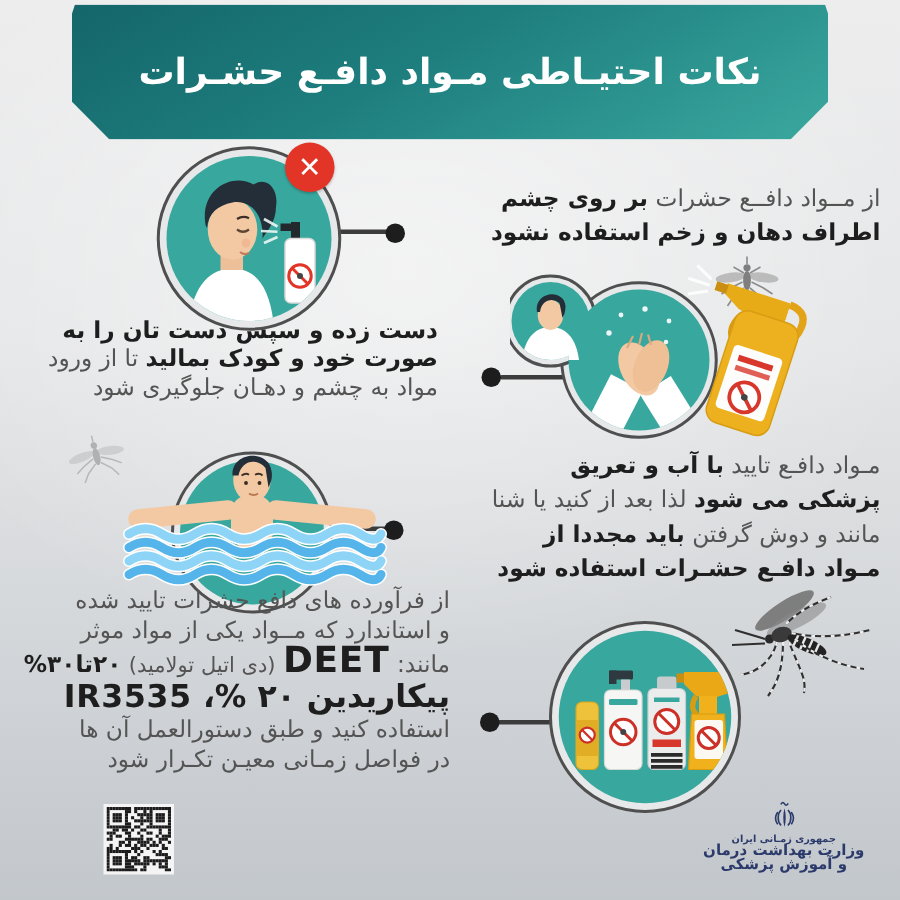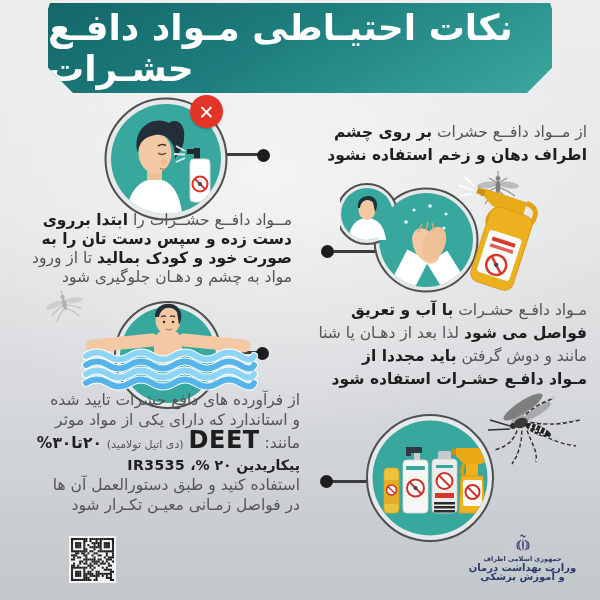--- a/index.html
+++ b/index.html
@@ -5,30 +5,30 @@
   html,body{margin:0;padding:0;background:#dcdee0;}
   .stage{position:relative;width:600px;height:600px;overflow:hidden;
     font-family:"DejaVu Sans",sans-serif;
     background:
       radial-gradient(95% 70% at 45% 30%, rgba(255,255,255,.5), rgba(255,255,255,0) 62%),
       linear-gradient(180deg,#ededee 0%,#e5e6e7 38%,#d4d7da 70%,#c2c7cc 100%);}
   .header{position:absolute;left:48px;top:3px;width:504px;height:90px;
     background:linear-gradient(150deg,var(--teal-header-top) 0%,#1e7e7e 45%,var(--teal-header-bottom) 100%);
     clip-path:polygon(2px 0,calc(100% - 2px) 0,100% 6px,100% 72%,calc(100% - 25px) 100%,25px 100%,0 72%,0 6px);
     display:flex;align-items:center;justify-content:center;}
-  .header h1{margin:0;color:#fff;font-size:36px;font-weight:800;letter-spacing:0;}
+  .header h1{margin:16px;color:#fff;font-size:24px;font-weight:800;letter-spacing:0;}
   .tblock{position:absolute;direction:rtl;text-align:right;color:var(--text-regular);font-size:15.5px;}
   .tblock .tline{white-space:nowrap;}
   .lh23 .tline{line-height:23px;}
   .lh19 .tline{line-height:19px;}
   .lh20 .tline{line-height:20px;}
   .tblock .b{font-weight:700;color:var(--text-bold);}
   .tblock .lat{font-size:24px;letter-spacing:.5px;}
-  .tblock .sm{font-size:11px;}
-  .tblock .lg{font-size:14px;}
+  .tblock .sm{font-size:14px;}
+  .tblock .lg{font-size:21px;}
   .cline{position:absolute;height:3px;background:#3c3c3c;border-radius:2px;}
   .cdot{position:absolute;width:13px;height:13px;border-radius:50%;background:#1d1d1d;}
   .ill{position:absolute;}
   .xbadge{position:absolute;left:190px;top:95px;width:33px;height:33px;border-radius:50%;
     background:var(--accent-red);color:#fff;display:flex;align-items:center;justify-content:center;
     font-size:19px;font-weight:800;box-shadow:0 1px 2px rgba(0,0,0,.25);}
   .qr{position:absolute;left:69px;top:536px;width:47px;height:47px;background:#f4f4f4;padding:2px;box-sizing:border-box;}
   .qr svg{display:block;width:100%;height:100%;fill:#1b1b1b;}
   .gov{position:absolute;left:465px;top:533px;width:115px;text-align:center;color:var(--navy);}
   .gov svg{display:block;margin:0 auto;}
@@ -153,21 +153,20 @@
         <rect x="-12" y="3" width="24" height="3.5" fill="#d8382c" opacity=".8"></rect>
         <circle cx="0" cy="22" r="10" fill="#fff" stroke="#d8382c" stroke-width="2.5"></circle>
         <line x1="-7" y1="15" x2="7" y2="29" stroke="#d8382c" stroke-width="2.5"></line>
         <circle cx="0" cy="22" r="2.2" fill="#444"></circle>
         <path d="M-45 -46 L-57 -52 M-45 -42 L-60 -42 M-45 -38 L-57 -32" stroke="#ffffff" stroke-width="2" opacity=".85"></path>
       </g>
     </svg>
   </div>
 
   <div class="tblock lh19" style="right:308px;top:211px;">
-      <div class="tline"><span class="">مــواد دافــع حشــرات را </span><span class="b">ابتدا برروی</span></div>
       <div class="tline"><span class="b">دست زده و سپس دست تان را به</span></div>
       <div class="tline"><span class="b">صورت خود و کودک بمالید</span><span class=""> تا از ورود</span></div>
       <div class="tline"><span class="">مواد به چشم و دهـان جلوگیری شود</span></div>
     </div>
 
   <div class="ill" style="left:46px;top:287px;width:40px;height:40px;opacity:.5;transform:rotate(-14deg);">
     <svg viewBox="0 0 44 40" width="40" height="36">
       <ellipse cx="10" cy="17" rx="10" ry="3.2" fill="#a2a2a2" opacity=".65" transform="rotate(-8 10 17)"></ellipse>
       <ellipse cx="32" cy="17" rx="10" ry="3.2" fill="#a2a2a2" opacity=".65" transform="rotate(8 32 17)"></ellipse>
       <ellipse cx="21" cy="19" rx="2.6" ry="6.5" fill="#7f7f7f"></ellipse>
@@ -206,29 +205,29 @@
           <path stroke="#8ed4f6" d="M8 60 q11 -7 22 0 t22 0 t22 0 t22 0 t22 0 t22 0 t22 0 t14 0"></path>
           <path stroke="#55b5ea" d="M8 69 q11 -7 22 0 t22 0 t22 0 t22 0 t22 0 t22 0 t22 0 t14 0"></path>
           <path stroke="#8ed4f6" d="M8 78 q11 -7 22 0 t22 0 t22 0 t22 0 t22 0 t22 0 t22 0 t14 0"></path>
           <path stroke="#55b5ea" d="M8 87 q11 -7 22 0 t22 0 t22 0 t22 0 t22 0 t22 0 t22 0 t14 0"></path>
         </g>
       </g>
     </svg>
   </div>
 
   <div class="tblock lh23" style="right:13px;top:299px;">
-      <div class="tline"><span class="">مـواد دافـع حشـرات </span><span class="b">با آب و تعریق</span></div>
-      <div class="tline"><span class="b">فواصل می شود</span><span class=""> لذا بعد از دهـان یا شنا</span></div>
+      <div class="tline"><span class="">مـواد دافـع تایید </span><span class="b">با آب و تعریق</span></div>
+      <div class="tline"><span class="b">پزشکی می شود</span><span class=""> لذا بعد از کنید یا شنا</span></div>
       <div class="tline"><span class="">مانند و دوش گرفتن </span><span class="b">باید مجددا از</span></div>
       <div class="tline"><span class="b">مـواد دافـع حشـرات استفاده شود</span></div>
     </div>
 
   <div class="tblock lh20" style="right:300px;top:390px;">
       <div class="tline"><span class="">از فرآورده های دافع حشرات تایید شده</span></div>
-      <div class="tline"><span class="">و استاندارد که دارای یکی از مواد موثر</span></div>
+      <div class="tline"><span class="">و استاندارد که مــواد یکی از مواد موثر</span></div>
       <div class="tline"><span class="">مانند: </span><span class="b lat">DEET</span><span class=""> </span><span class="sm">(دی اتیل تولامید)</span><span class=""> </span><span class="b">۲۰تا۳۰%</span></div>
       <div class="tline"><span class="b lg">پیکاریدین ۲۰ %، </span><span class="b lat lg">IR3535</span></div>
       <div class="tline"><span class="">استفاده کنید و طبق دستورالعمل آن ها</span></div>
       <div class="tline"><span class="">در فواصل زمـانی معیـن تکـرار شود</span></div>
     </div>
 
   <div class="ill" style="left:362px;top:410px;width:136px;height:136px;">
     <svg viewBox="0 0 136 136" width="136" height="136">
       <circle cx="68" cy="68" r="63" fill="#e7e8e9" stroke="var(--outline)" stroke-width="2"></circle>
       <clipPath id="c4">
@@ -569,17 +568,17 @@
     <svg viewBox="0 0 24 30" width="18" height="22">
       <path d="M12 8 C10.5 13 10.5 20 12 25 C13.5 20 13.5 13 12 8 Z" fill="var(--navy)"></path>
       <g fill="none" stroke="var(--navy)" stroke-width="1.5" stroke-linecap="round">
         <path d="M8.5 10 C5.5 13 5.5 20 8.5 23"></path>
           <path d="M15.5 10 C18.5 13 18.5 20 15.5 23"></path>
         <path d="M5.5 12 C3.5 15 3.5 19 5.5 22"></path>
           <path d="M18.5 12 C20.5 15 20.5 19 18.5 22"></path>
         <path d="M9 4 q1.5 -2.5 3 0 q1.5 2.5 3 0"></path>
       </g>
     </svg>
-    <div class="gov-1">جمهوری اسلامی اطراف</div>
+    <div class="gov-1">جمهوری زمـانی ایران</div>
     <div class="gov-2">وزارت بهداشت درمان و آموزش پزشکی</div>
   </div>
 
 </div>
 
 </body></html>

